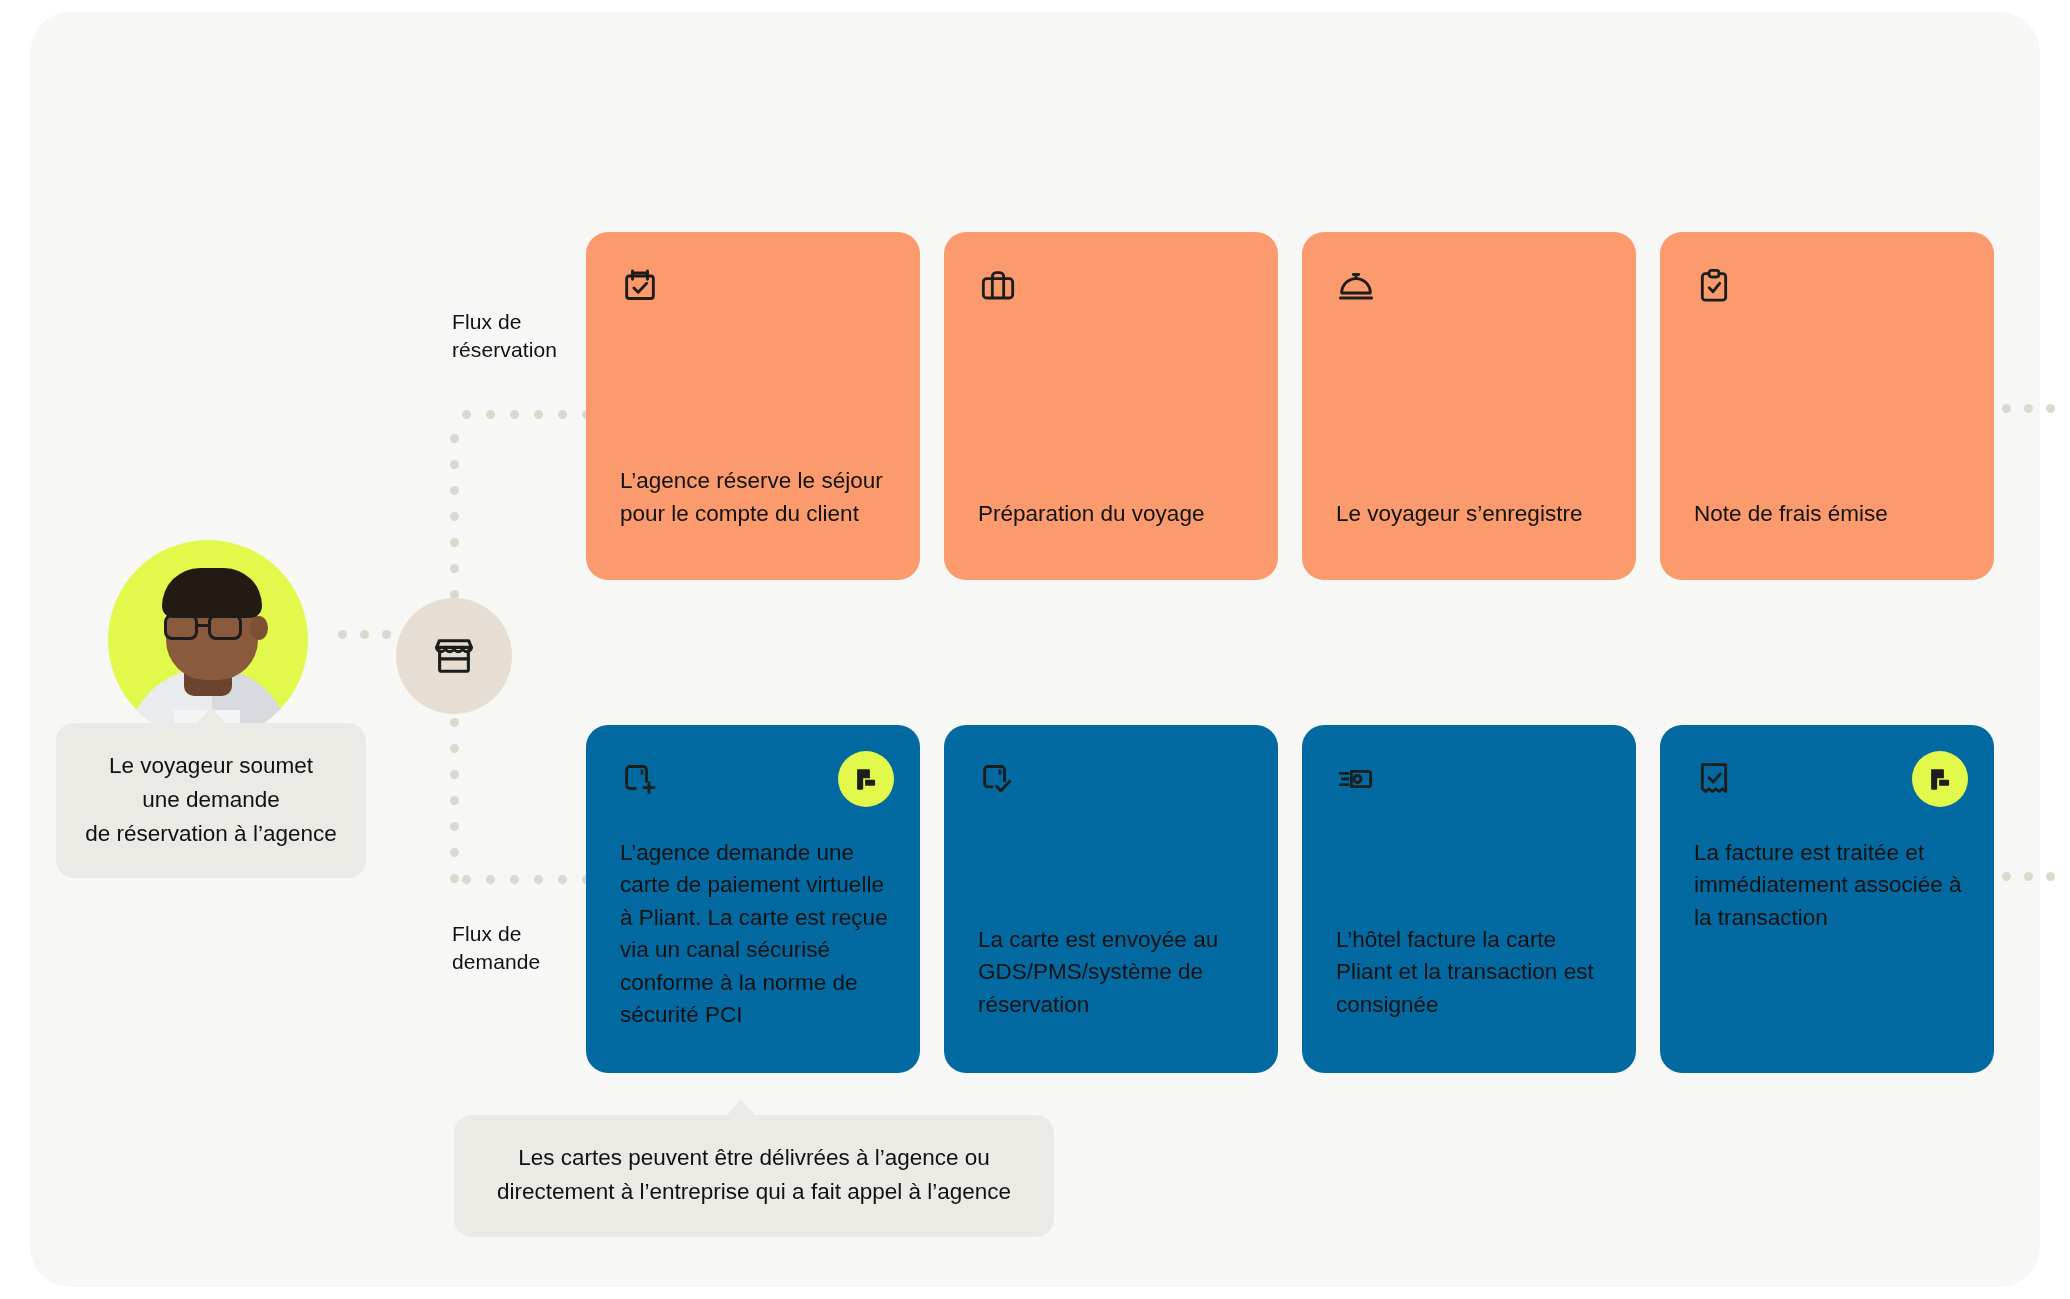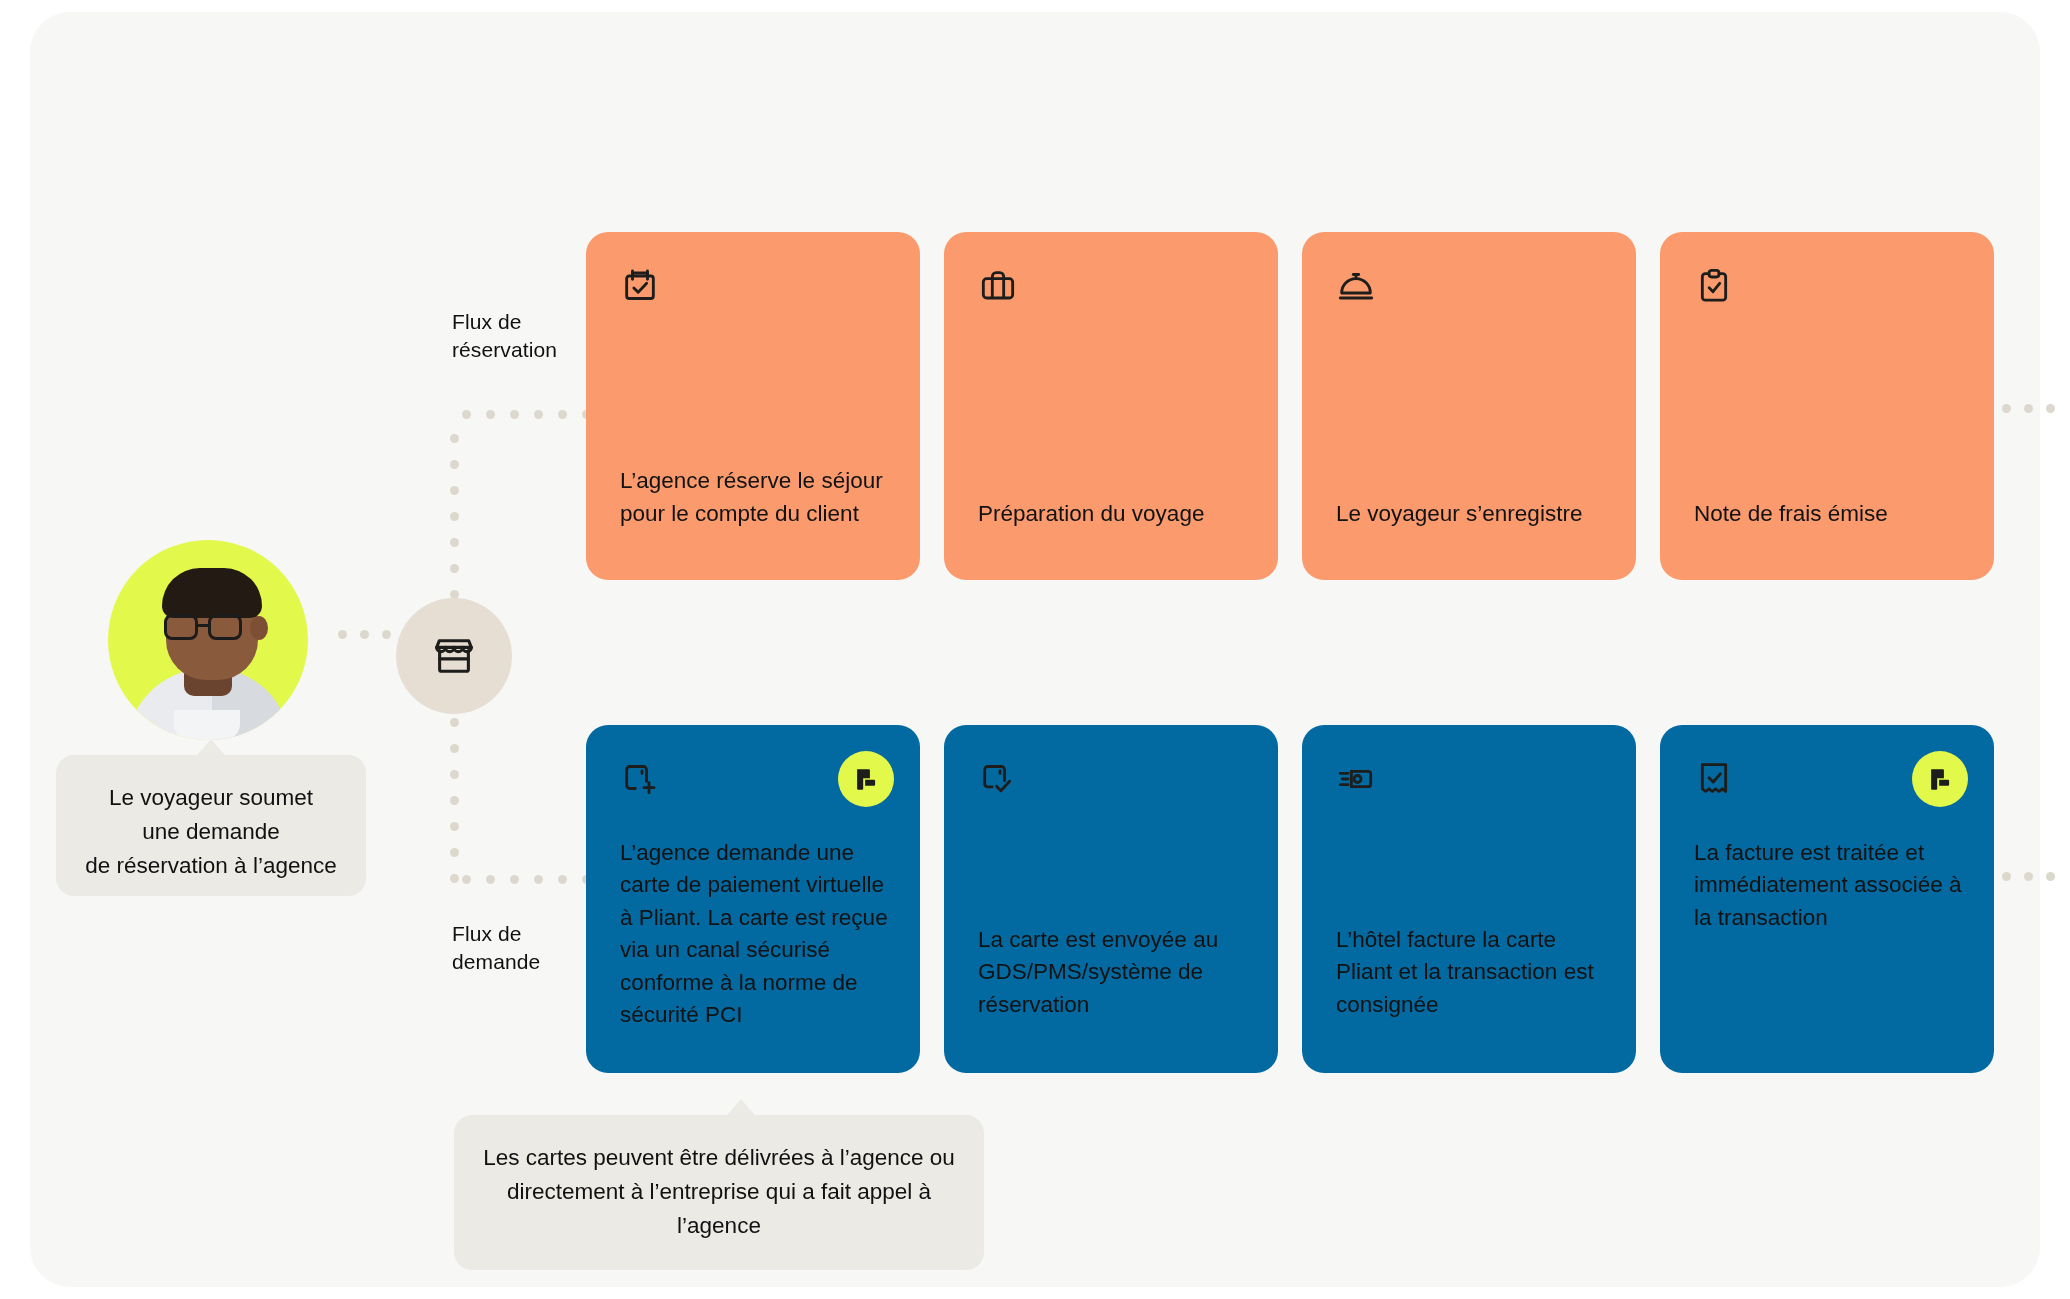--- a/index.html
+++ b/index.html
@@ -182,32 +182,32 @@
     text-align: center;
     line-height: 1.5;
     font-size: 22.5px;
   }
   .bubble .tail {
     position: absolute;
     width: 34px; height: 20px;
     background: #eceae4;
   }
   #bubble-traveller {
-    left: 56px; top: 755px;
+    left: 56px; top: 723px;
     width: 310px;
-    padding: 26px 18px 14px 18px;
+    padding: 26px 18px 28px 18px;
   }
   #bubble-traveller .tail {
     top: -16px; left: 138px;
     border-radius: 8px 8px 0 0;
     clip-path: polygon(0 100%, 50% 0, 100% 100%);
   }
   #bubble-cards {
     left: 454px; top: 1115px;
-    width: 530px;
+    width: 600px;
     padding: 26px 24px 28px 24px;
   }
   #bubble-cards .tail {
     top: -16px; left: 270px;
     clip-path: polygon(0 100%, 50% 0, 100% 100%);
   }
 
   svg { display: block; }
 </style>
 </head>

